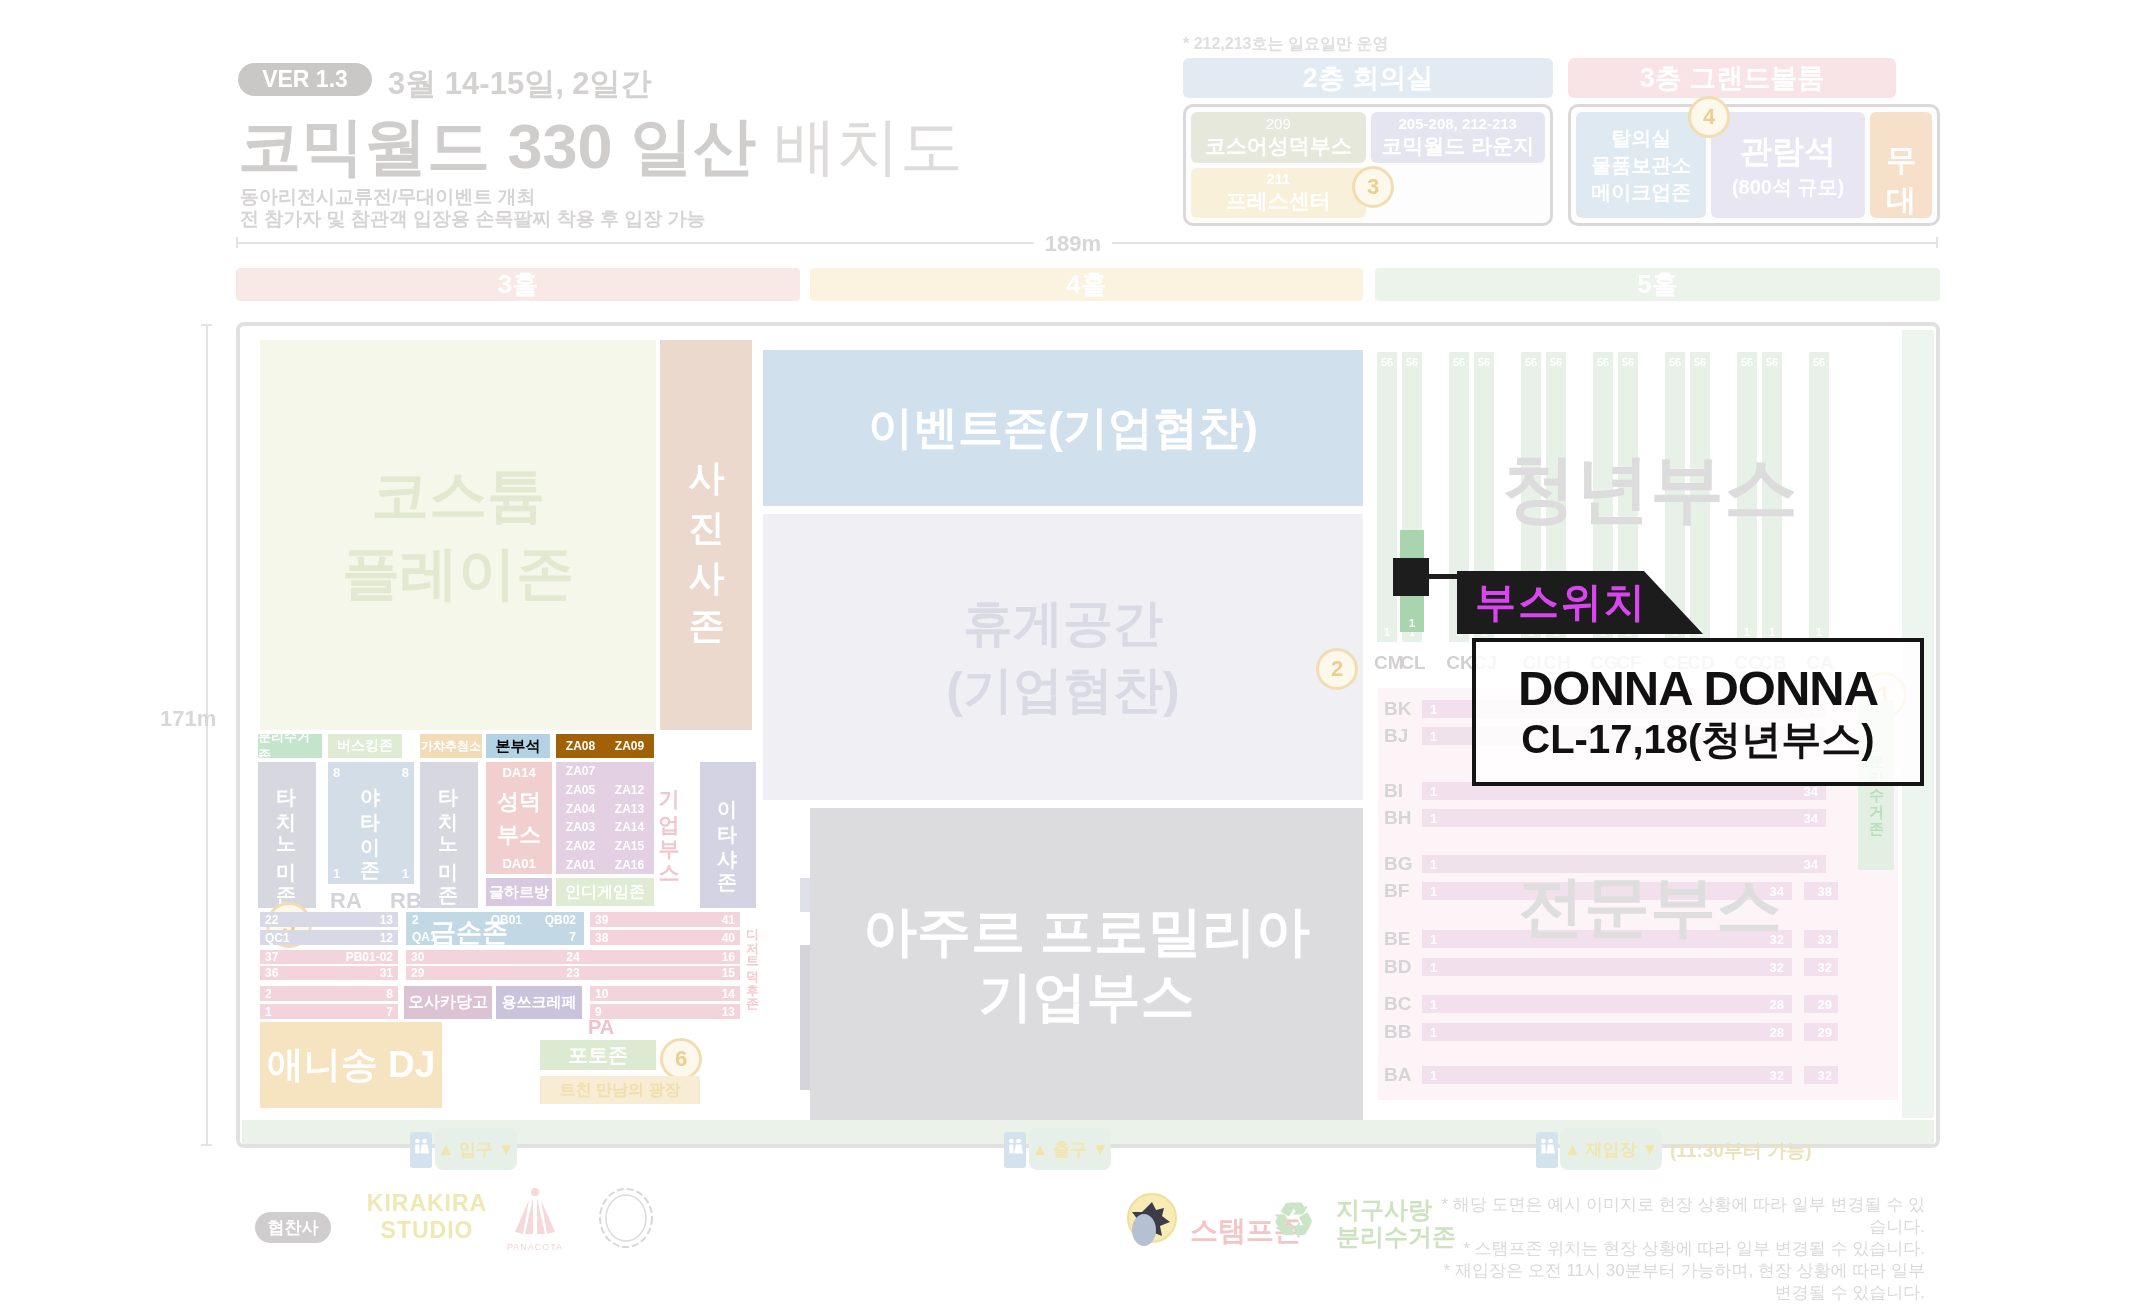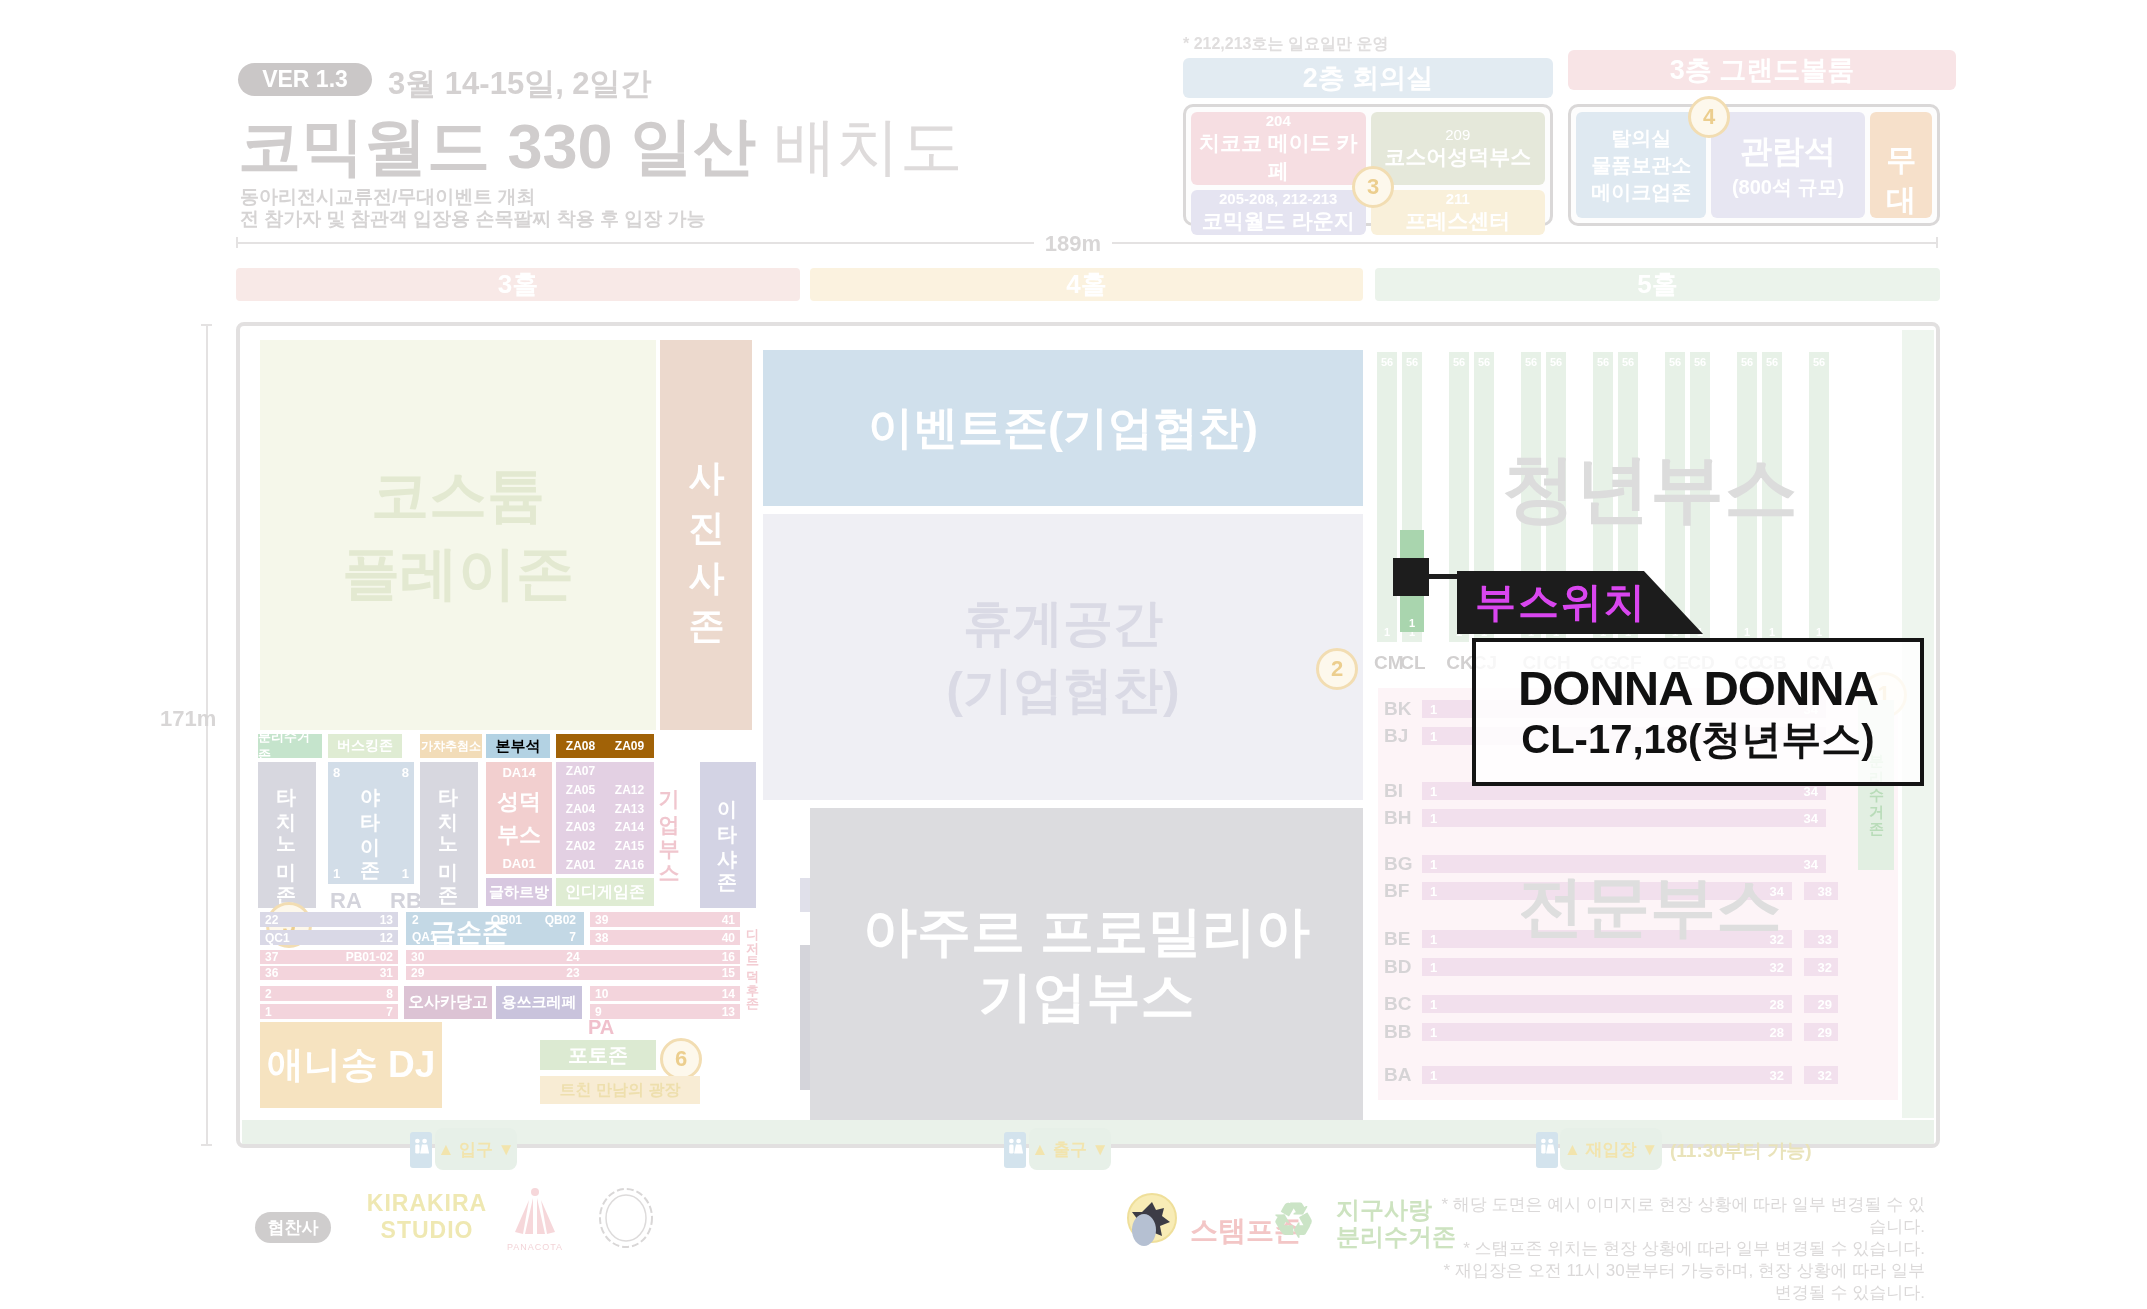--- a/index.html
+++ b/index.html
@@ -47,40 +47,36 @@
   </div>
   <div class="abs" style="left:240px;top:184px;font-size:19px;font-weight:bold;color:#d6d4d4;">동아리전시교류전/무대이벤트 개최</div>
   <div class="abs" style="left:240px;top:206px;font-size:19px;font-weight:bold;color:#d6d4d4;">전 참가자 및 참관객 입장용 손목팔찌 착용 후 입장 가능</div>
 
   <div class="abs" style="left:1183px;top:34px;font-size:16px;font-weight:bold;color:#e0dede;">* 212,213호는 일요일만 운영</div>
   <div class="abs fc" style="left:1183px;top:58px;width:370px;height:40px;background:#e2ebf2;border-radius:6px;
               color:#fff;font-weight:bold;font-size:27px;">2층 회의실</div>
   <div class="abs" style="left:1183px;top:104px;width:370px;height:122px;border:3px solid #dad8d8;border-radius:10px;
               background:#fdfdfd;box-sizing:border-box;padding:5px;display:grid;
               grid-template-columns:1fr 1fr;grid-template-rows:1fr 1fr;gap:5px;">
-    <div class="cell2" style="background:#f6dee2;">
-      <span style="font-size:15px;font-weight:bold;">204</span>
-      <span style="font-size:21px;font-weight:bold;">치코코 메이드 카페</span>
-    </div>
     <div class="cell2" style="background:#e5e8da;">
       <span style="font-size:15px;font-weight:normal;">209</span>
       <span style="font-size:21px;font-weight:bold;">코스어성덕부스</span>
     </div>
     <div class="cell2" style="background:#e5e4f1;">
       <span style="font-size:15px;font-weight:bold;">205-208, 212-213</span>
       <span style="font-size:21px;font-weight:bold;">코믹월드 라운지</span>
     </div>
     <div class="cell2" style="background:#f9f0da;">
       <span style="font-size:15px;font-weight:bold;">211</span>
       <span style="font-size:21px;font-weight:bold;">프레스센터</span>
     </div>
   </div>
   <div class="cnum" style="left:1352px;top:166px;width:36px;height:36px;font-size:22px;">3</div>
 
-  <div class="abs fc" style="left:1568px;top:50px;width:388px;height:40px;background:#f8e4e6;border-radius:6px;
+  <div class="abs fc" style="left:1568px;top:58px;width:328px;height:40px;background:#f8e4e6;border-radius:6px;
               color:#fff;font-weight:bold;font-size:27px;">3층 그랜드볼룸</div>
   <div class="abs" style="left:1568px;top:104px;width:372px;height:122px;border:3px solid #dad8d8;border-radius:10px;
               background:#fdfdfd;box-sizing:border-box;padding:5px;display:flex;gap:5px;">
     <div class="cell2" style="background:#dfe9f1;flex:1.15;">
       <span style="font-size:20px;font-weight:bold;">탈의실</span>
       <span style="font-size:20px;font-weight:bold;">물품보관소</span>
       <span style="font-size:20px;font-weight:bold;">메이크업존</span>
     </div>
     <div class="cell2" style="background:#e7e6f2;flex:1.35;">
       <span style="font-size:32px;font-weight:bold;">관람석</span>

